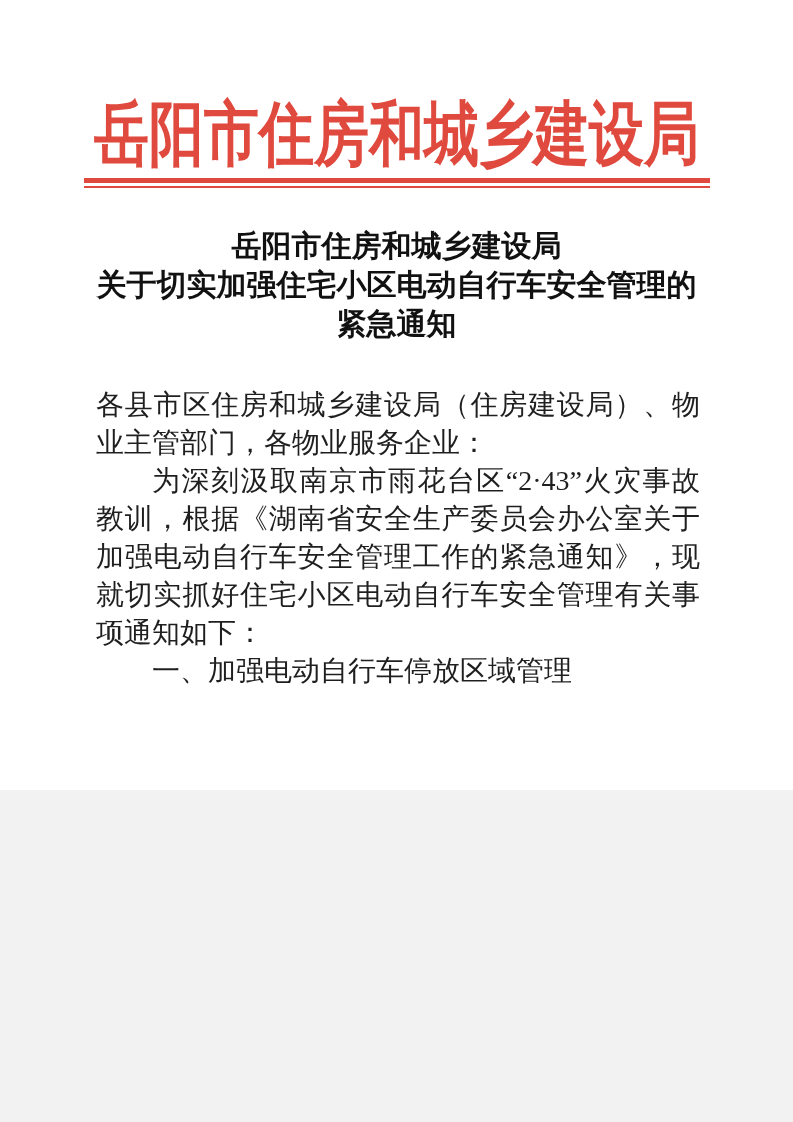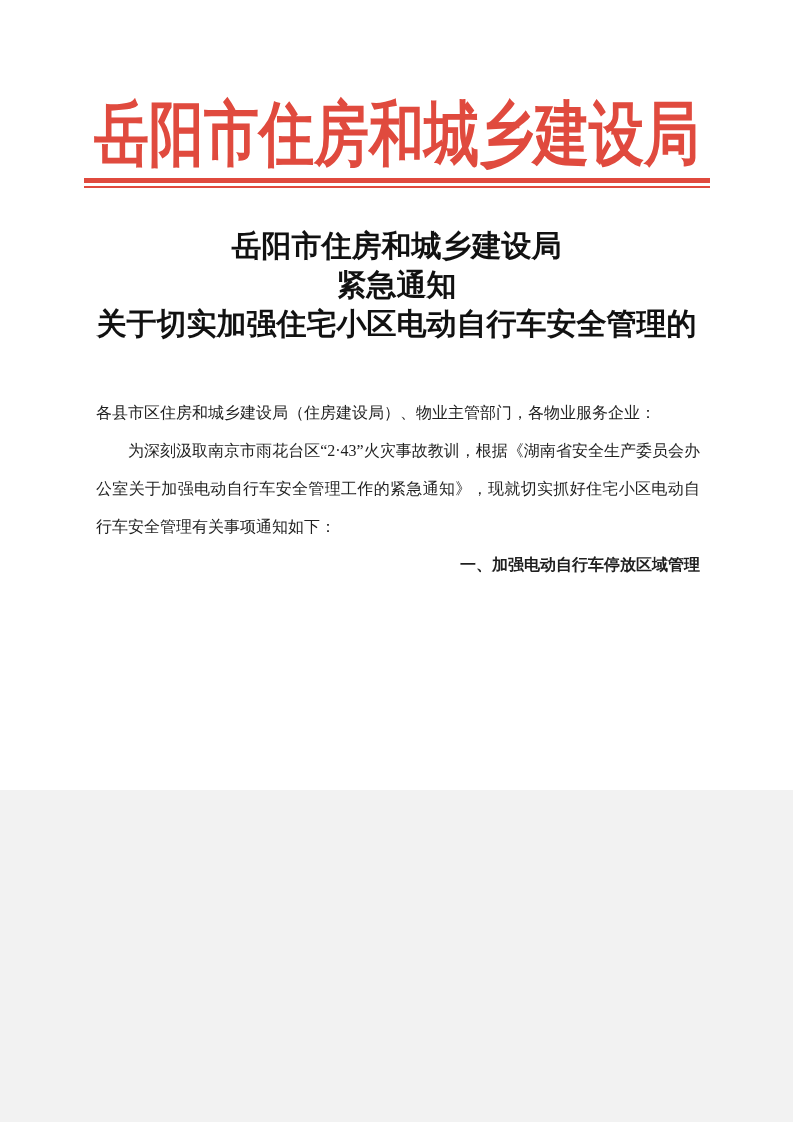--- a/index.html
+++ b/index.html
@@ -50,51 +50,51 @@
     text-align:center;
     font-family:"Liberation Serif","DejaVu Serif",serif;
     font-weight:bold;
     font-size:30px;
     line-height:39px;
     color:var(--title-text,#111);
   }
   
   .doc-body{
     position:absolute;
-    top:394px;left:96px;width:604px;
-    font-size:16px;
+    top:386px;left:96px;width:604px;
+    font-size:28px;
     line-height:38px;
     color:var(--body-text,#1f1f1f);
     text-align:justify;
   }
   .doc-body p{margin:0;}
   .para-indent{text-indent:2em;}
   .section-heading{
     font-family:"Liberation Sans","DejaVu Sans",sans-serif;
-    font-weight:bold;
-    text-align:right;
+    font-weight:normal;
+    text-align:left;
   }
 </style>
 </head>
 <body>
 
 <div class="page">
 
   <div class="agency">岳阳市住房和城乡建设局</div>
 
   <div class="rule rule-top">
     <div class="bar-thick"></div>
     <div class="bar-gap"></div>
     <div class="bar-thin"></div>
   </div>
 
   <div class="doc-title">
     <div>岳阳市住房和城乡建设局</div>
+    <div>关于切实加强住宅小区电动自行车安全管理的</div>
     <div>紧急通知</div>
-    <div>关于切实加强住宅小区电动自行车安全管理的</div>
   </div>
 
   <div class="doc-body">
     <p>各县市区住房和城乡建设局（住房建设局）、物业主管部门，各物业服务企业：</p>
     <p class="para-indent">为深刻汲取南京市雨花台区“2·43”火灾事故教训，根据《湖南省安全生产委员会办公室关于加强电动自行车安全管理工作的紧急通知》，现就切实抓好住宅小区电动自行车安全管理有关事项通知如下：</p>
     <p class="para-indent section-heading">一、加强电动自行车停放区域管理</p>
   </div>
 
   <div class="rule rule-bottom">
     <div class="bar-thin"></div>

